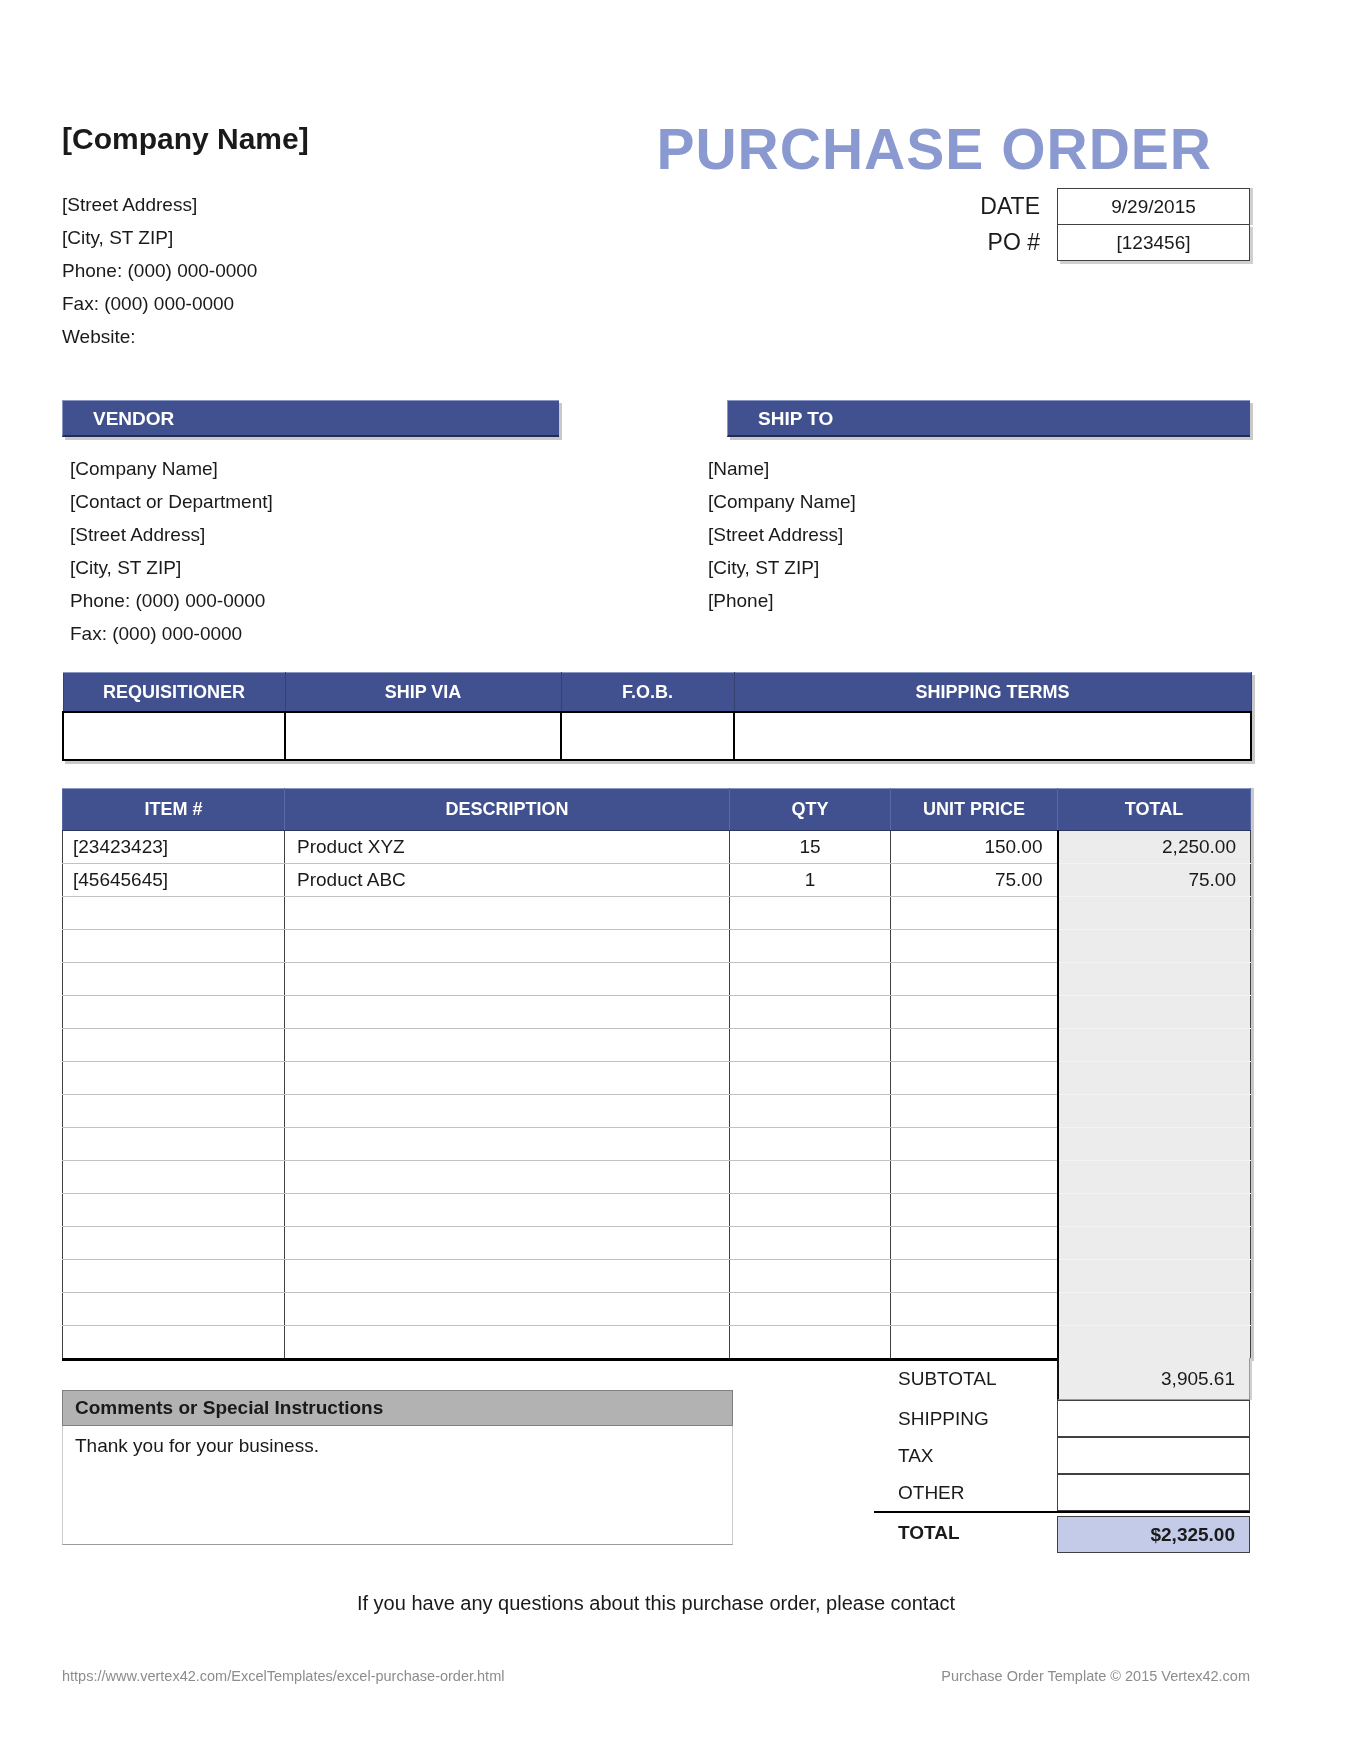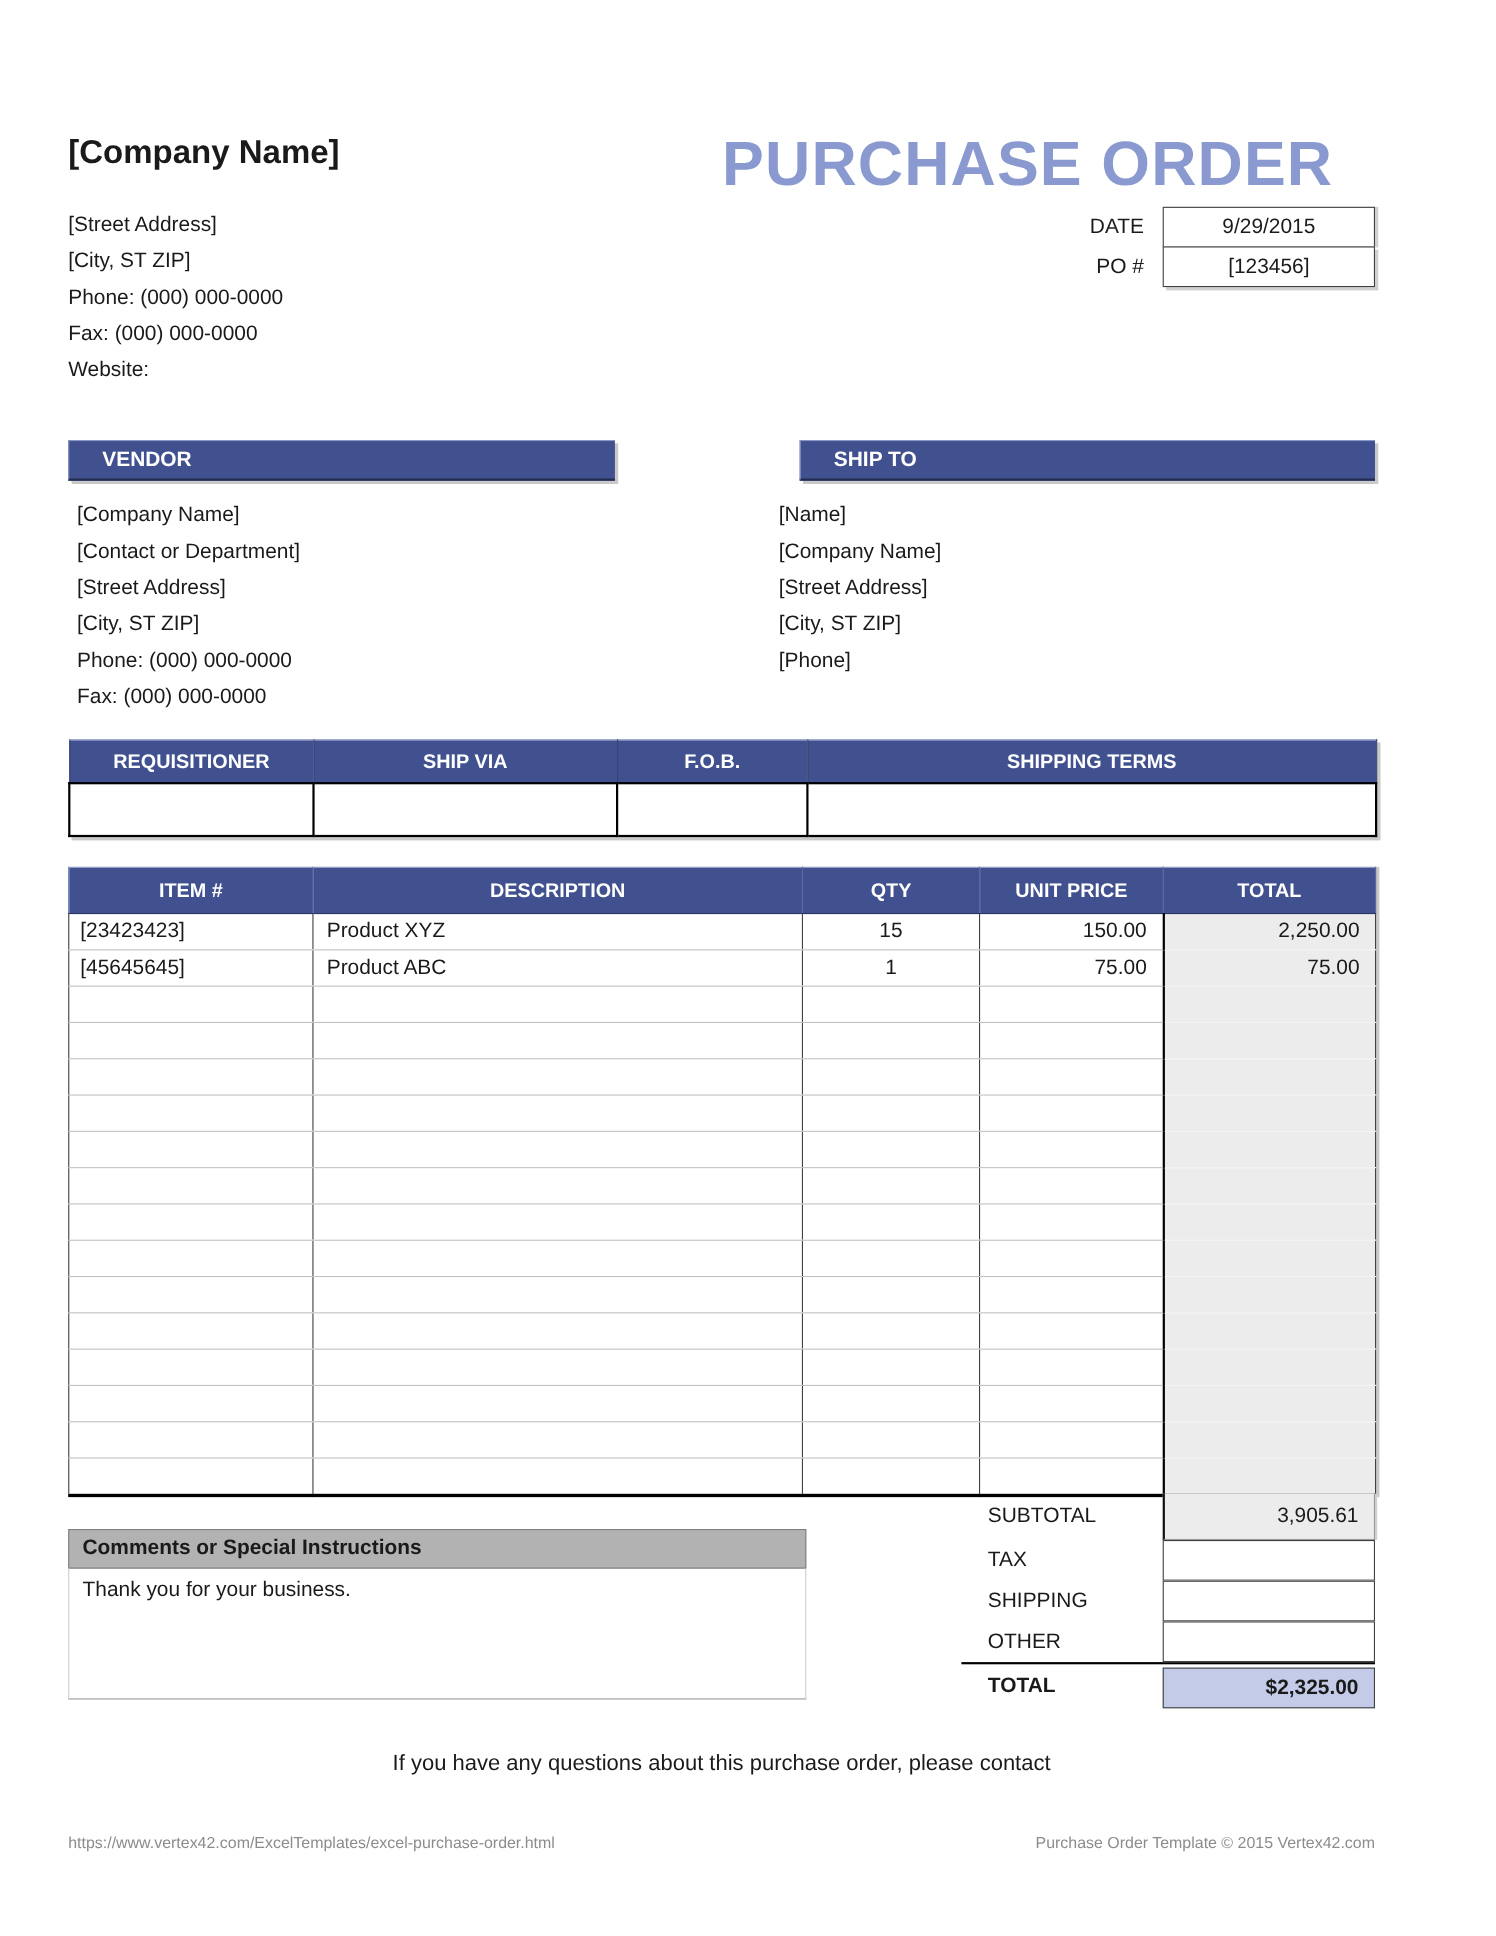--- a/index.html
+++ b/index.html
@@ -12,21 +12,21 @@
   .addr-line{font-size:19px;line-height:33px;}
 
   
   .po-title{position:absolute;top:116px;right:110px;font-size:57px;font-weight:bold;
             color:#8A9AD0;letter-spacing:1px;padding-right:38px;white-space:nowrap;}
 
   
   .meta{position:absolute;top:188px;right:110px;}
   .meta-row{display:flex;align-items:center;height:37px;}
   .meta-row.po{margin-top:-1px;}
-  .meta-label{width:120px;text-align:right;font-size:19px;margin-right:17px;}
+  .meta-label{width:120px;text-align:right;font-size:23px;margin-right:17px;}
   .meta-box{width:193px;height:37px;line-height:36px;text-align:center;font-size:19px;
             border:1px solid #404040;background:#fff;box-sizing:border-box;}
   .meta-row.date .meta-box{box-shadow:3px 0 0 #d0d0d0;}
   .meta-row.po .meta-box{box-shadow:3px 3px 0 #d0d0d0;}
 
   
   .section-bar{position:absolute;height:37px;background:#41508F;color:#ffffff;font-weight:bold;
                font-size:19px;line-height:35px;padding-left:30px;box-sizing:border-box;
                border-top:1px solid #8a96c4;border-left:1px solid #8a96c4;
                border-bottom:2px solid #232c52;box-shadow:3px 3px 0 #c9c9c9;}
@@ -287,28 +287,28 @@
           <td class="c-total"></td>
         </tr>
       </tbody>
   </table>
 
   <div class="summary">
     <div class="sum-row subtotal">
       <span class="sum-label">SUBTOTAL</span>
       <span class="sum-box gray">3,905.61</span>
     </div>
+    <div class="sum-row shipping">
+      <span class="sum-label">SHIPPING</span>
+      <span class="sum-box white"></span>
+    </div>
     <div class="sum-row tax">
       <span class="sum-label">TAX</span>
       <span class="sum-box white"></span>
     </div>
-    <div class="sum-row shipping">
-      <span class="sum-label">SHIPPING</span>
-      <span class="sum-box white"></span>
-    </div>
     <div class="sum-row other">
       <span class="sum-label">OTHER</span>
       <span class="sum-box white"></span>
     </div>
     <div class="sum-row grand">
       <span class="sum-label">TOTAL</span>
       <span class="sum-box grand">$2,325.00</span>
     </div>
   </div>
 

